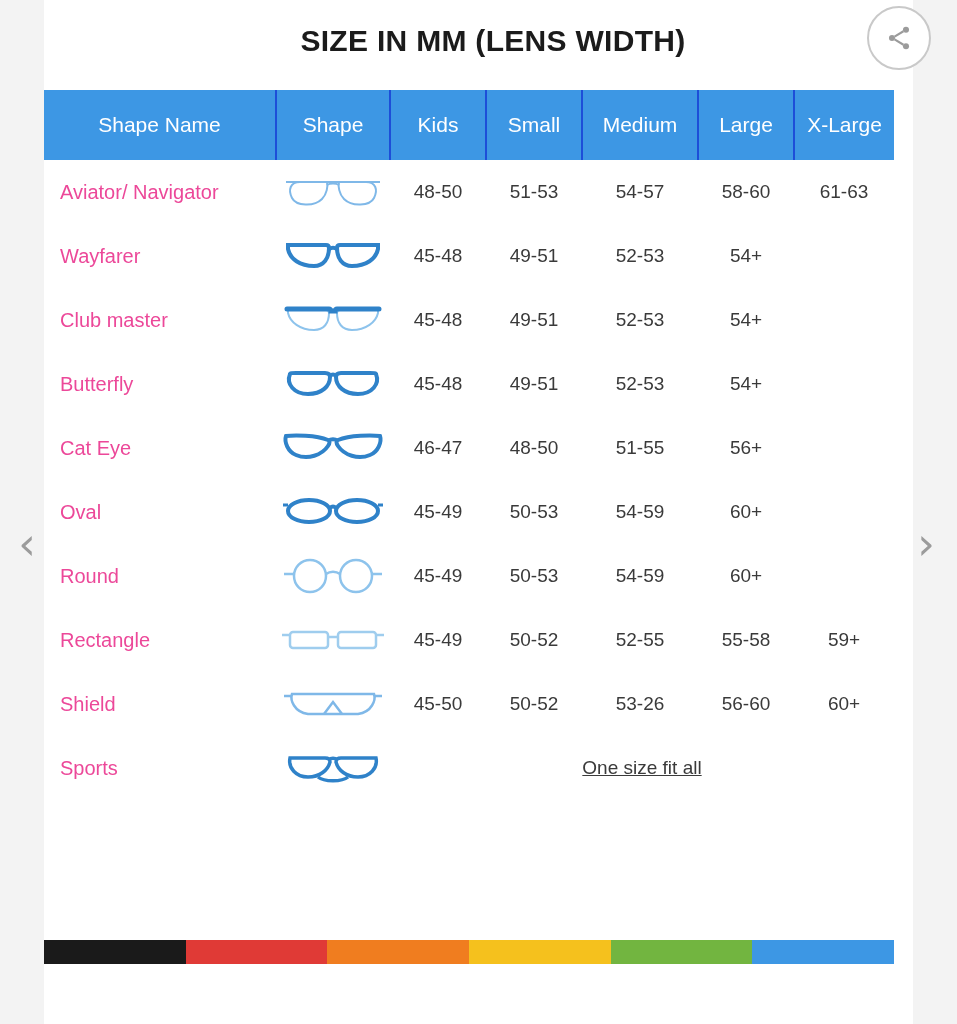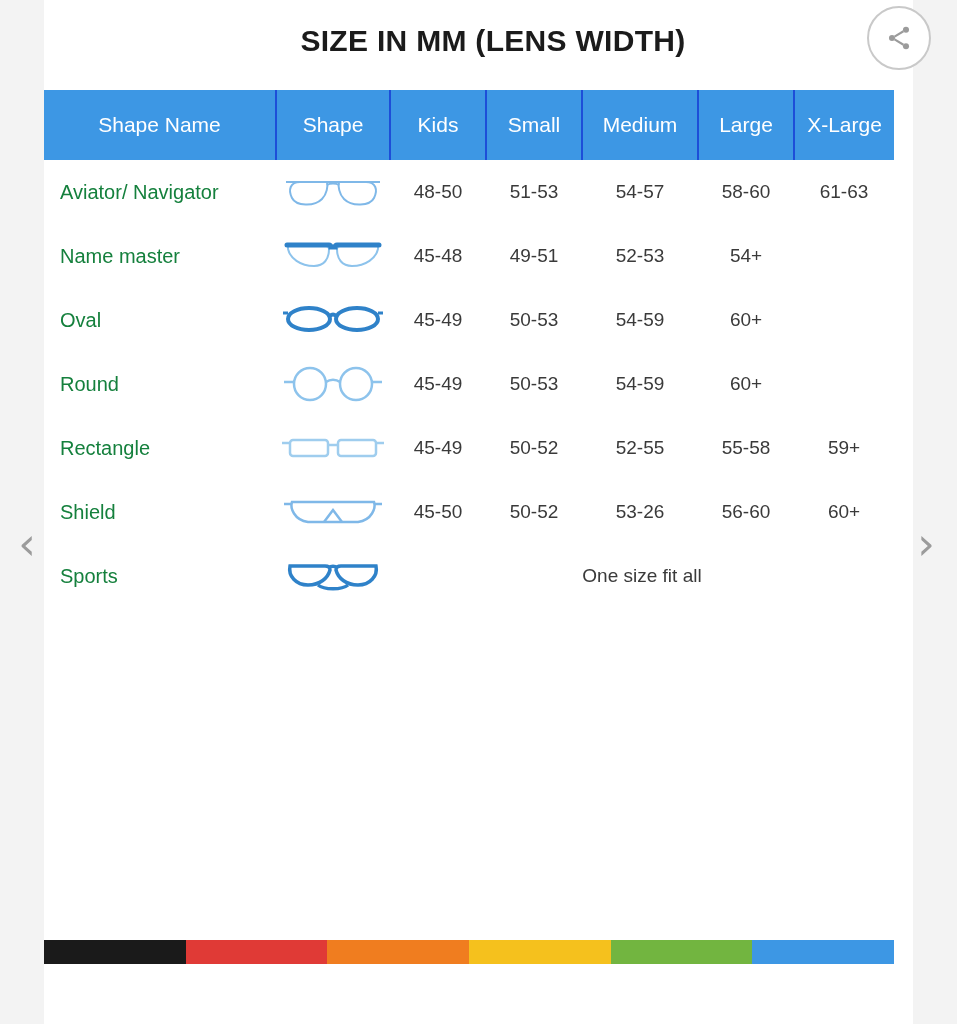--- a/index.html
+++ b/index.html
@@ -79,33 +79,34 @@
     color: #3a3a3a;
     height: 62px;
     vertical-align: middle;
     text-align: center;
     background: #ffffff;
   }
   table.size-table tbody td.shape-name {
     text-align: left;
     padding-left: 16px;
     font-size: 20px;
-    color: #15803d;
+    color: #ec4899;
   }
   table.size-table tbody td.shape-cell { padding: 0; }
   .glyph {
     display: block;
     margin: 0 auto;
     width: 110px;
     height: 48px;
   }
   td.onesize {
     font-size: 20px;
     color: #3a3a3a;
     text-align: center;
+    text-decoration: underline;
   }
   
   .colorbar {
     position: absolute;
     left: 44px;
     top: 940px;
     width: 850px;
     height: 24px;
     display: flex;
   }
@@ -191,38 +192,83 @@
               <path d="M49 17 C52 15 58 15 61 17" fill="none" stroke="#7fb8e8" stroke-width="2"></path>
             </svg>
           </td>
           <td>48-50</td>
           <td>51-53</td>
           <td>54-57</td>
           <td>58-60</td>
           <td>61-63</td>
         </tr>
 
-
-        <tr>
-          <td class="shape-name">Name master</td>
-          <td class="shape-cell">
-            <svg class="glyph" viewBox="0 0 110 48">
-              <path d="M10 14 H48 C50 14 51 15 51 17 C51 27 46 34 36 34 C22 34 12 26 10 17 Z" fill="#fff" stroke="#8dc3ec" stroke-width="2"></path>
-              <path d="M100 14 H62 C60 14 59 15 59 17 C59 27 64 34 74 34 C88 34 98 26 100 17 Z" fill="#fff" stroke="#8dc3ec" stroke-width="2"></path>
-              <path d="M9 13 H51 C52 13 53 14 53 15 H57 C57 14 58 13 59 13 H101" fill="none" stroke="#2f82c9" stroke-width="5" stroke-linecap="round"></path>
+        <tr>
+          <td class="shape-name">Wayfarer</td>
+          <td class="shape-cell">
+            <svg class="glyph" viewBox="0 0 110 48">
+              <path d="M10 13 H48 C50 13 51 14 51 16 C51 26 46 34 36 34 C22 34 12 27 10 17 Z" fill="#fff" stroke="#2f82c9" stroke-width="4"></path>
+              <path d="M100 13 H62 C60 13 59 14 59 16 C59 26 64 34 74 34 C88 34 98 27 100 17 Z" fill="#fff" stroke="#2f82c9" stroke-width="4"></path>
+              <path d="M51 17 C54 15 56 15 59 17" fill="none" stroke="#2f82c9" stroke-width="4"></path>
             </svg>
           </td>
           <td>45-48</td>
           <td>49-51</td>
           <td>52-53</td>
           <td>54+</td>
           <td></td>
         </tr>
 
-
+        <tr>
+          <td class="shape-name">Club master</td>
+          <td class="shape-cell">
+            <svg class="glyph" viewBox="0 0 110 48">
+              <path d="M10 14 H48 C50 14 51 15 51 17 C51 27 46 34 36 34 C22 34 12 26 10 17 Z" fill="#fff" stroke="#8dc3ec" stroke-width="2"></path>
+              <path d="M100 14 H62 C60 14 59 15 59 17 C59 27 64 34 74 34 C88 34 98 26 100 17 Z" fill="#fff" stroke="#8dc3ec" stroke-width="2"></path>
+              <path d="M9 13 H51 C52 13 53 14 53 15 H57 C57 14 58 13 59 13 H101" fill="none" stroke="#2f82c9" stroke-width="5" stroke-linecap="round"></path>
+            </svg>
+          </td>
+          <td>45-48</td>
+          <td>49-51</td>
+          <td>52-53</td>
+          <td>54+</td>
+          <td></td>
+        </tr>
+
+        <tr>
+          <td class="shape-name">Butterfly</td>
+          <td class="shape-cell">
+            <svg class="glyph" viewBox="0 0 110 48">
+              <path d="M12 14 C8 24 16 34 30 34 C44 34 52 26 52 17 C52 14 50 13 47 13 H18 C14 13 12 13 12 14 Z" fill="#fff" stroke="#2f82c9" stroke-width="4"></path>
+              <path d="M98 14 C102 24 94 34 80 34 C66 34 58 26 58 17 C58 14 60 13 63 13 H92 C96 13 98 13 98 14 Z" fill="#fff" stroke="#2f82c9" stroke-width="4"></path>
+              <path d="M52 16 C54 14 56 14 58 16" fill="none" stroke="#2f82c9" stroke-width="4"></path>
+            </svg>
+          </td>
+          <td>45-48</td>
+          <td>49-51</td>
+          <td>52-53</td>
+          <td>54+</td>
+          <td></td>
+        </tr>
+
+        <tr>
+          <td class="shape-name">Cat Eye</td>
+          <td class="shape-cell">
+            <svg class="glyph" viewBox="0 0 110 48">
+              <path d="M8 12 C16 11 38 11 50 16 C52 17 52 19 50 22 C44 31 30 36 18 31 C10 28 6 18 8 12 Z" fill="#fff" stroke="#2f82c9" stroke-width="4"></path>
+              <path d="M102 12 C94 11 72 11 60 16 C58 17 58 19 60 22 C66 31 80 36 92 31 C100 28 104 18 102 12 Z" fill="#fff" stroke="#2f82c9" stroke-width="4"></path>
+              <path d="M50 17 C53 15 57 15 60 17" fill="none" stroke="#2f82c9" stroke-width="4"></path>
+            </svg>
+          </td>
+          <td>46-47</td>
+          <td>48-50</td>
+          <td>51-55</td>
+          <td>56+</td>
+          <td></td>
+        </tr>
 
         <tr>
           <td class="shape-name">Oval</td>
           <td class="shape-cell">
             <svg class="glyph" viewBox="0 0 110 48">
               <ellipse cx="31" cy="23" rx="21" ry="11" fill="#fff" stroke="#2f82c9" stroke-width="4"></ellipse>
               <ellipse cx="79" cy="23" rx="21" ry="11" fill="#fff" stroke="#2f82c9" stroke-width="4"></ellipse>
               <path d="M52 20 C54 18 56 18 58 20" fill="none" stroke="#2f82c9" stroke-width="4"></path>
               <path d="M10 17 H5 M100 17 H105" stroke="#2f82c9" stroke-width="3"></path>
             </svg>

